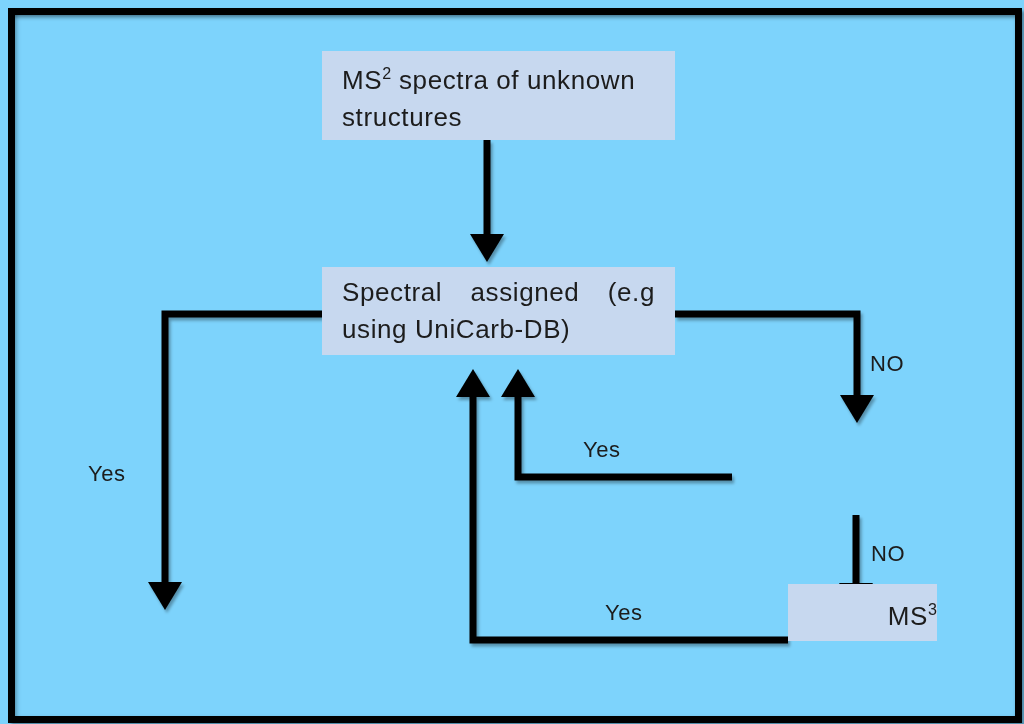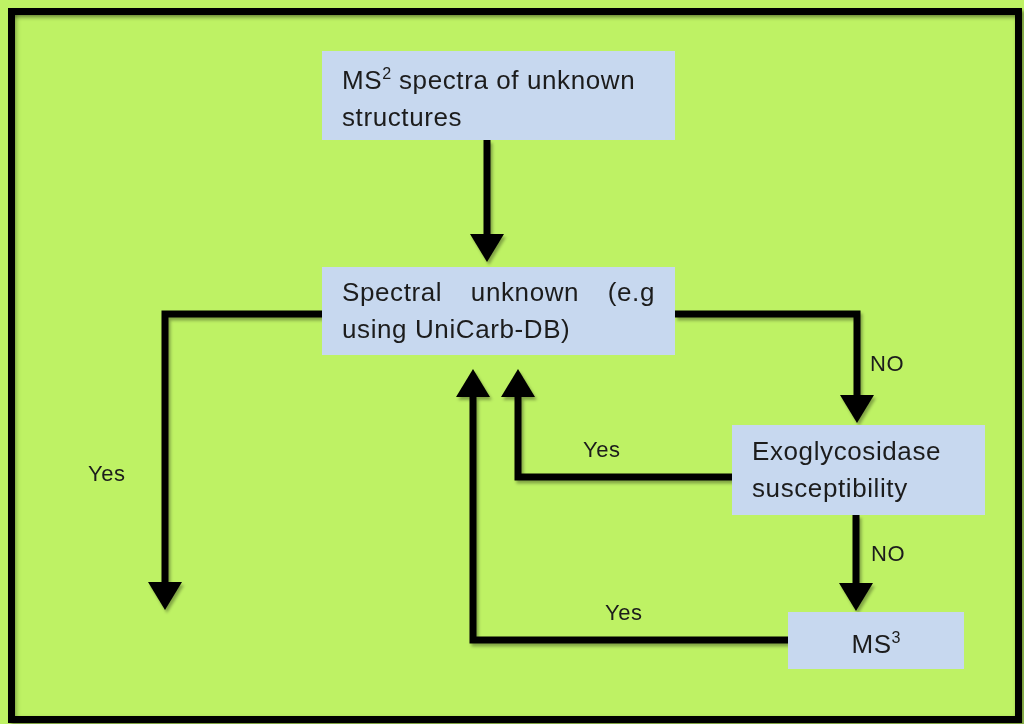--- a/index.html
+++ b/index.html
@@ -1,20 +1,20 @@
 <!DOCTYPE html>
 <html><head>
 <meta charset="utf-8">
 <style>
   html, body { margin: 0; padding: 0; background: #ffffff; }
   .canvas {
     position: relative;
     width: 1024px;
     height: 724px;
-    background: #bef264;
+    background: #7dd3fc;
     font-family: "Liberation Sans", sans-serif;
     overflow: hidden;
   }
   .frame {
     position: absolute;
     left: 8px; top: 8px;
     width: 1000px; height: 701px;
     border: 7px solid #000000;
     box-shadow:
       inset 0 4px 4px -2px rgba(0,0,0,0.45),
@@ -31,21 +31,21 @@
     line-height: 37px;
     display: flex;
     flex-direction: column;
     justify-content: center;
     box-sizing: border-box;
   }
   .node sup { font-size: 0.62em; letter-spacing: 0; }
   .node-ms2      { left: 322px; top: 51px;  width: 353px; height: 89px; padding: 0 20px; }
   .node-matching { left: 322px; top: 267px; width: 353px; height: 88px; padding: 0 20px; text-align: justify; }
   .node-exo      { left: 732px; top: 425px; width: 253px; height: 90px; padding: 0 20px; }
-  .node-ms3      { left: 788px; top: 612px; width: 176px; height: 57px; text-align: center; }
+  .node-ms3      { left: 788px; top: 584px; width: 149px; height: 57px; text-align: right; }
   .node-assigned { left: 43px;  top: 612px; width: 289px; height: 56px; text-align: center; }
   .edge-label {
     position: absolute;
     color: #1c1c1c;
     font-size: 22px;
     letter-spacing: 0.6px;
     white-space: nowrap;
   }
   .label-yes-left   { left: 88px;  top: 461px; }
   .label-no-upper   { left: 870px; top: 351px; }
@@ -110,26 +110,23 @@
         <polygon points="473,369 456,397 490,397"></polygon>
       </g>
     </g>
   </svg>
 
   <div class="node node-ms2">
     <div><span>MS</span><sup>2</sup><span> spectra of unknown structures</span></div>
   </div>
 
   <div class="node node-matching">
-    <div>Spectral unknown (e.g using UniCarb-DB)</div>
+    <div>Spectral assigned (e.g using UniCarb-DB)</div>
   </div>
 
-  <div class="node node-exo">
-    <div>Exoglycosidase susceptibility</div>
-  </div>
 
   <div class="node node-ms3">
     <div><span>MS</span><sup>3</sup></div>
   </div>
 
 
   <div class="edge-label label-yes-left">Yes</div>
   <div class="edge-label label-no-upper">NO</div>
   <div class="edge-label label-yes-mid">Yes</div>
   <div class="edge-label label-no-lower">NO</div>

